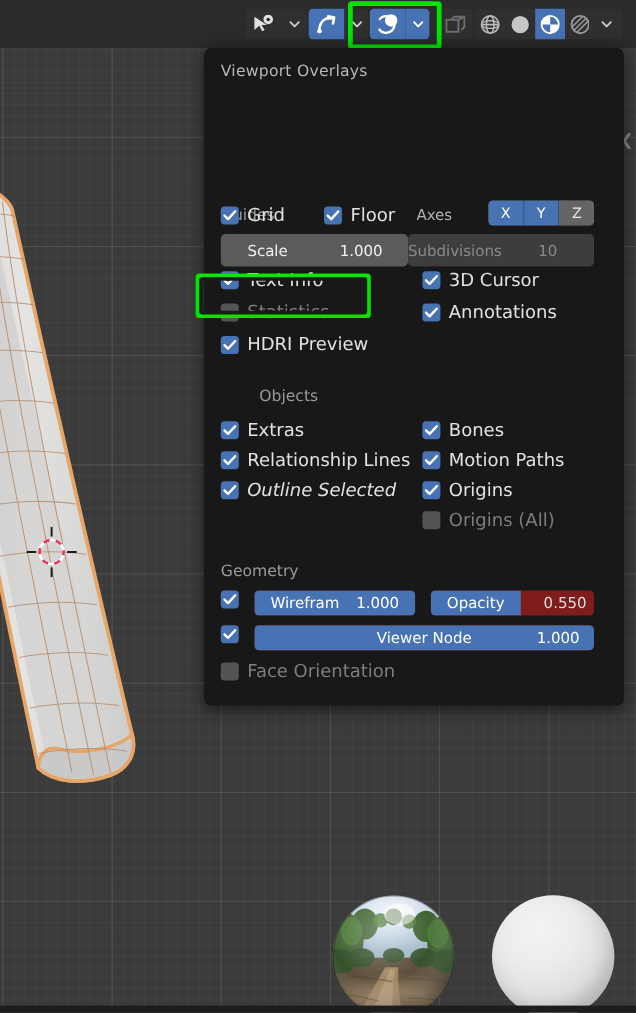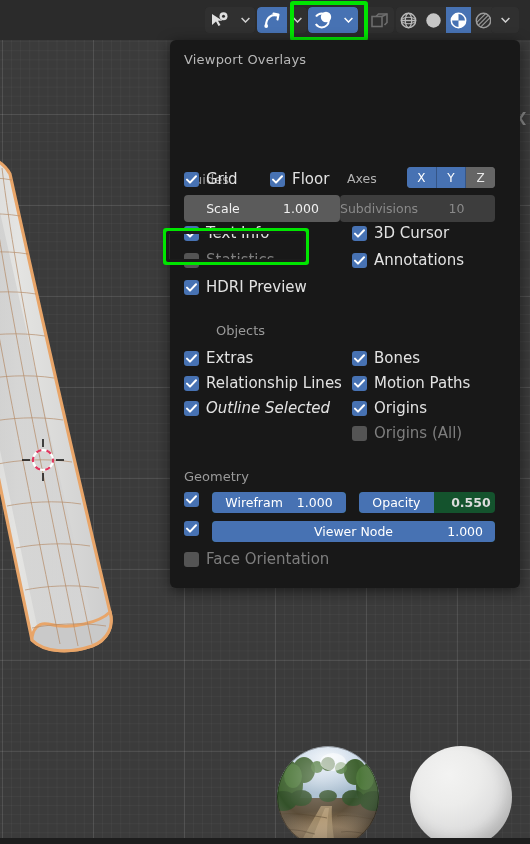--- a/index.html
+++ b/index.html
@@ -133,21 +133,21 @@
     position:absolute; height:27px; border-radius:4px;
     display:flex; align-items:center; font-size:12.5px;
   }
   .numfield .nf-name { flex:1; text-align:center; }
   .numfield .nf-val  { flex:1; text-align:center; }
   .nf-light { background:#5b5b5b; color:#f0f0f0; }
   .nf-dark  { background:#3d3d3d; color:#8a8a8a; }
 
   .slider {
     position:absolute; height:21px; border-radius:4px; overflow:hidden;
-    display:flex; align-items:center; background:#14532d;
+    display:flex; align-items:center; background:#7f1d1d;
   }
   .slider .fill {
     position:absolute; left:0; top:0; bottom:0; background:#4772b3;
   }
   .slider .s-name {
     position:relative; z-index:2; color:#ffffff; font-size:12.5px;
   }
   .slider .s-val {
     position:relative; z-index:2; color:#ffffff; font-size:12.5px;
     margin-left:auto;
@@ -555,21 +555,21 @@
     </div>
     <div class="slider" style="left:42px; top:452px; width:134px; justify-content:center; gap:14px;">
       <span class="fill" style="width:100%;"></span>
       <span class="s-name">Wirefram</span>
       <span class="s-val" style="margin-left:0;">1.000</span>
     </div>
 
     <div class="slider s-dim" style="left:189px; top:452px; width:136px;">
       <span class="fill" style="width:55%;"></span>
       <span class="s-name" style="position:absolute; left:0; width:55%; text-align:center;">Opacity</span>
-      <span class="s-val" style="position:absolute; left:55%; right:0; text-align:center; margin-left:13px;font-weight:bold;">0.550</span>
+      <span class="s-val" style="position:absolute; left:55%; right:0; text-align:center; margin-left:13px;">0.550</span>
     </div>
 
     <div class="row" style="left:14px; top:481px;">
       <span class="cb">
         <svg width="11" height="9" viewBox="0 0 11 9">
             <path d="M1 4.6 L4 7.6 L10 1.2" fill="none" stroke="#fff" stroke-width="2" stroke-linecap="round" stroke-linejoin="round"></path>
           </svg>
       </span>
     </div>
     <div class="slider" style="left:42px; top:481px; width:283px; padding:0 12px;">

